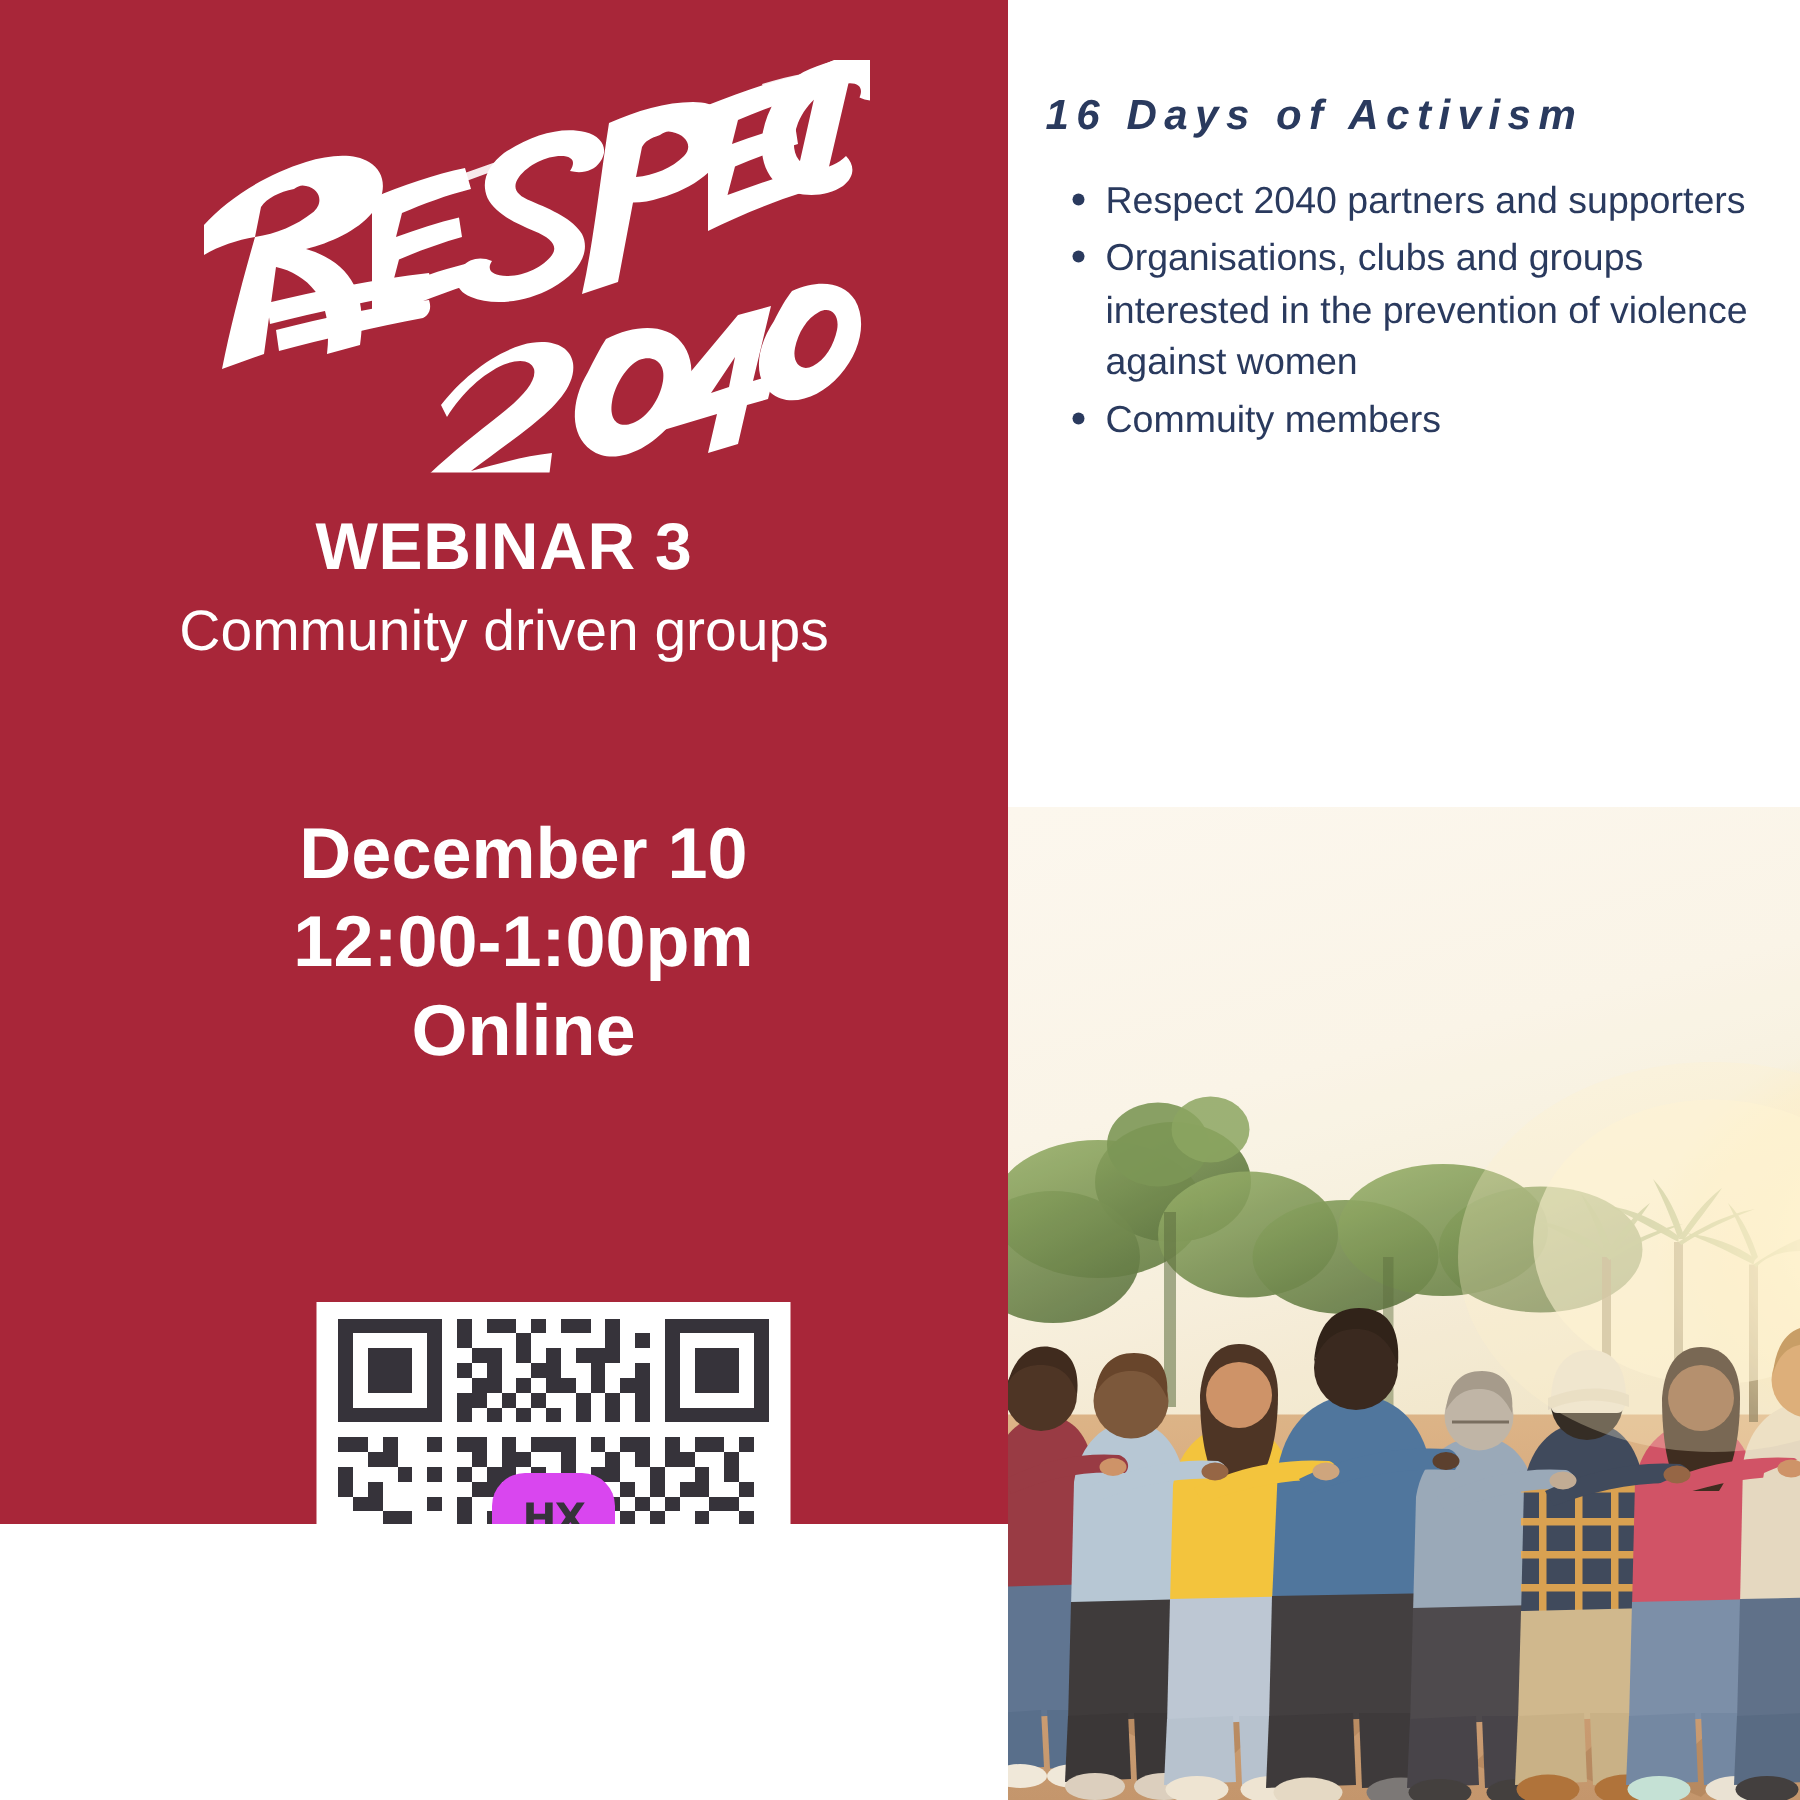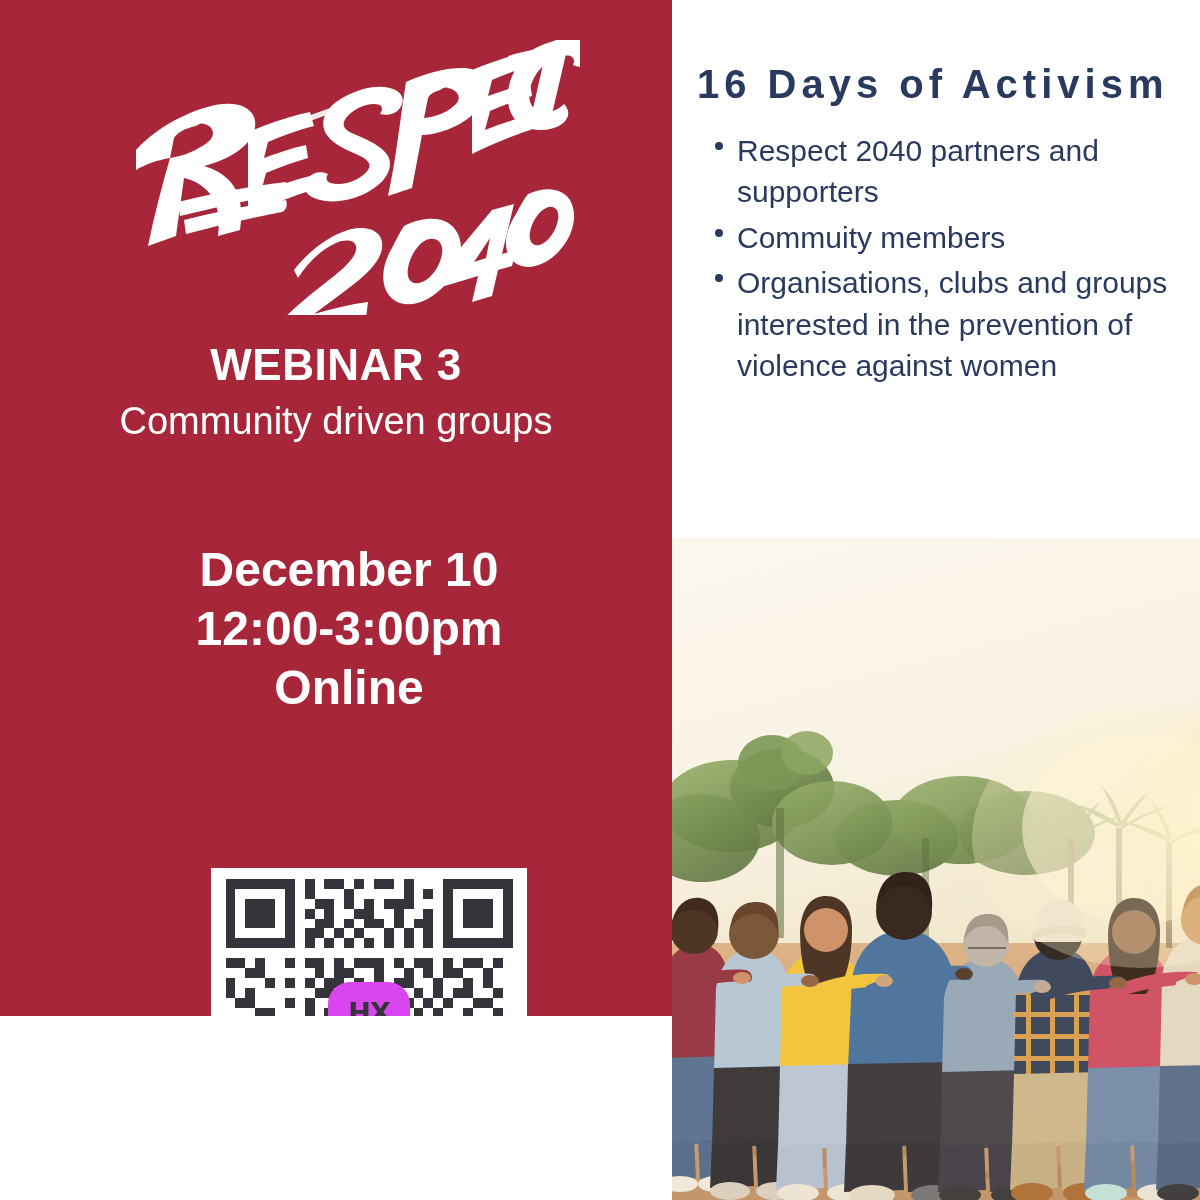--- a/index.html
+++ b/index.html
@@ -118,26 +118,27 @@
     flex:0 0 528px;
     background:#ffffff;
     overflow:hidden;
   }
   .right-text{
     position:relative;
     padding:62px 26px 0 25px;
     color:#2A3A5E;
   }
   .act-heading{
-    font-size:40px;
+    font-size:28px;
     font-weight:bold;
     letter-spacing:5px;
     margin:0 0 24px 0;
     line-height:1.1;
     white-space:nowrap;
+    font-style:italic;
   }
   .intro-para{
     font-size:25px;
     font-weight:400;
     line-height:1.35;
     margin:0;
     color:#2A3A5E;
   }
   .who-heading{
     font-size:25px;
@@ -145,21 +146,21 @@
     margin:42px 0 12px 0;
     line-height:1.2;
   }
   ul.audience{
     margin:0;
     padding-left:40px;
     list-style:none;
   }
   ul.audience li{
     position:relative;
-    font-size:30px;
+    font-size:25px;
     line-height:1.38;
     margin:0 0 4px 0;
     padding-left:0;
   }
   ul.audience li .bullet{
     position:absolute;
     left:-22px;top:12px;
     width:8px;height:8px;
     background:#2A3A5E;
     border-radius:50%;
@@ -221,21 +222,21 @@
       </svg>
     </div>
 
     <div class="webinar-block">
       <div class="webinar-title">WEBINAR 3</div>
       <div class="webinar-sub">Community driven groups</div>
     </div>
 
     <div class="date-block">
       <div>December 10</div>
-      <div>12:00-3:00pm</div>
+      <div>12:00-1:00pm</div>
       <div>Online</div>
     </div>
 
     <div class="qr-frame">
       <div class="qr-inner">
         <svg viewBox="0 0 29 29" xmlns="http://www.w3.org/2000/svg" shape-rendering="crispEdges" aria-hidden="true">
           <rect width="29" height="29" fill="#ffffff"></rect>
           <g fill="#36333A">
 
             <rect x="0" y="0" width="7" height="1"></rect>
@@ -472,22 +473,22 @@
     </div>
 
   </div>
 
   <div class="right-panel">
 
     <div class="right-text">
       <div class="act-heading">16 Days of Activism</div>
       <ul class="audience">
         <li><span class="bullet"></span><span>Respect 2040 partners and supporters</span></li>
+        <li><span class="bullet"></span><span>Organisations, clubs and groups interested in the prevention of violence against women</span></li>
         <li><span class="bullet"></span><span>Commuity members</span></li>
-        <li><span class="bullet"></span><span>Organisations, clubs and groups interested in the prevention of violence against women</span></li>
       </ul>
     </div>
 
     <div class="photo">
       <svg viewBox="0 0 528 662" xmlns="http://www.w3.org/2000/svg" preserveAspectRatio="xMidYMid slice" aria-hidden="true">
         <defs>
           <linearGradient id="sky" x1="0" y1="0" x2="0.3" y2="1">
             <stop offset="0%" stop-color="#FCFBF7"></stop>
             <stop offset="45%" stop-color="#FAF8F0"></stop>
             <stop offset="70%" stop-color="#F6F2E4"></stop>

